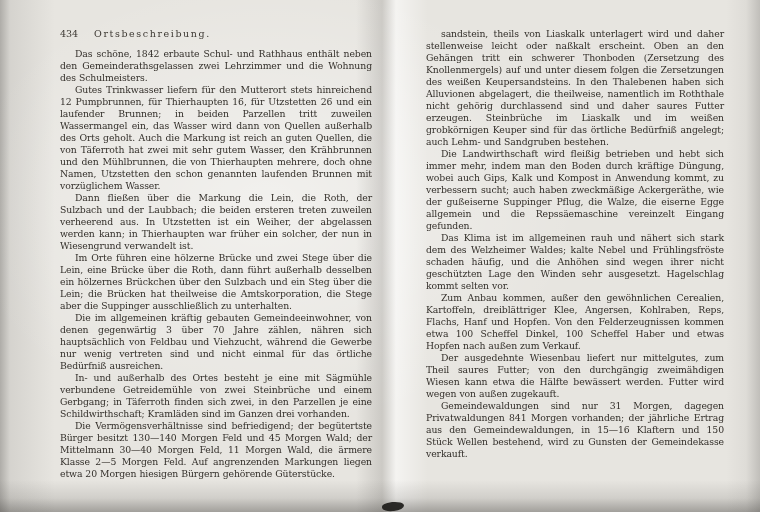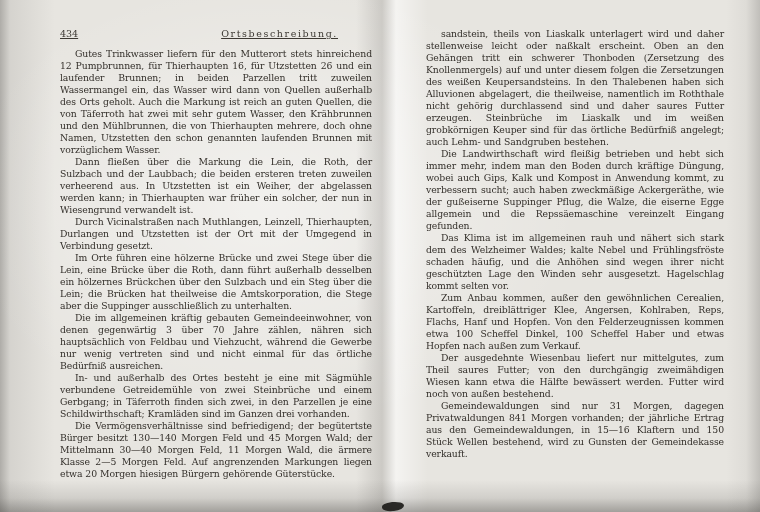--- a/index.html
+++ b/index.html
@@ -34,26 +34,25 @@
     color: #322e29;
   }
   .page-left  { left: 60px;  width: 312px; }
   .page-right { left: 426px; width: 298px; }
   .page-header {
     display: flex;
     align-items: baseline;
     font-size: 9.5px;
     color: #3d3933;
     margin-bottom: 9px;
-    text-decoration: underline;
   }
   .page-header .edge { width: 34px; }
   .page-header .running-title {
     flex: 1;
-    text-align: right;
+    text-align: left;
     letter-spacing: 1.6px;
   }
   .page-right .page-header .num { text-align: right; }
   .page p {
     margin: 0;
     font-size: 9.3px;
     line-height: 12px;
     text-align: justify;
     text-indent: 15px;
     letter-spacing: -0.1px;
@@ -65,34 +64,34 @@
 <body>
 
 <div class="scan">
 
   <div class="page page-left">
     <div class="page-header">
       <span class="edge num">434</span>
       <span class="running-title">Ortsbeschreibung.</span>
       <span class="edge"></span>
     </div>
+    <p>Das schöne, 1842 erbaute Schul- und Rathhaus enthält neben den Gemeinderathsgelassen zwei Lehrzimmer und die Wohnung des Schulmeisters.</p>
     <p>Gutes Trinkwasser liefern für den Mutterort stets hinreichend 12 Pumpbrunnen, für Thierhaupten 16, für Utzstetten 26 und ein laufender Brunnen; in beiden Parzellen tritt zuweilen Wassermangel ein, das Wasser wird dann von Quellen außerhalb des Orts geholt. Auch die Markung ist reich an guten Quellen, die von Täferroth hat zwei mit sehr gutem Wasser, den Krähbrunnen und den Mühlbrunnen, die von Thierhaupten mehrere, doch ohne Namen, Utzstetten den schon genannten laufenden Brunnen mit vorzüglichem Wasser.</p>
     <p>Dann fließen über die Markung die Lein, die Roth, der Sulzbach und der Laubbach; die beiden ersteren treten zuweilen verheerend aus. In Utzstetten ist ein Weiher, der abgelassen werden kann; in Thierhaupten war früher ein solcher, der nun in Wiesengrund verwandelt ist.</p>
-    <p>Durch Vicinalstraßen nach Muthlangen, Leinzell, Thierhaupten, Durlangen und Utzstetten ist der Ort mit der Umgegend in Verbindung gesetzt.</p>
     <p>Im Orte führen eine hölzerne Brücke und zwei Stege über die Lein, eine Brücke über die Roth, dann führt außerhalb desselben ein hölzernes Brückchen über den Sulzbach und ein Steg über die Lein; die Brücken hat theilweise die Amtskorporation, die Stege aber die Suppinger ausschließlich zu unterhalten.</p>
     <p>Die im allgemeinen kräftig gebauten Gemeindeeinwohner, von denen gegenwärtig 3 über 70 Jahre zählen, nähren sich hauptsächlich von Feldbau und Viehzucht, während die Gewerbe nur wenig vertreten sind und nicht einmal für das örtliche Bedürfniß ausreichen.</p>
     <p>In- und außerhalb des Ortes besteht je eine mit Sägmühle verbundene Getreidemühle von zwei Steinbrüche und einem Gerbgang; in Täferroth finden sich zwei, in den Parzellen je eine Schildwirthschaft; Kramläden sind im Ganzen drei vorhanden.</p>
     <p>Die Vermögensverhältnisse sind befriedigend; der begütertste Bürger besitzt 130—140 Morgen Feld und 45 Morgen Wald; der Mittelmann 30—40 Morgen Feld, 11 Morgen Wald, die ärmere Klasse 2—5 Morgen Feld. Auf angrenzenden Markungen liegen etwa 20 Morgen hiesigen Bürgern gehörende Güterstücke.</p>
 
   </div>
 
   <div class="page page-right">
     <p>sandstein, theils von Liaskalk unterlagert wird und daher stellenweise leicht oder naßkalt erscheint. Oben an den Gehängen tritt ein schwerer Thonboden (Zersetzung des Knollenmergels) auf und unter diesem folgen die Zersetzungen des weißen Keupersandsteins. In den Thalebenen haben sich Alluvionen abgelagert, die theilweise, namentlich im Roththale nicht gehörig durchlassend sind und daher saures Futter erzeugen. Steinbrüche im Liaskalk und im weißen grobkörnigen Keuper sind für das örtliche Bedürfniß angelegt; auch Lehm- und Sandgruben bestehen.</p>
     <p>Die Landwirthschaft wird fleißig betrieben und hebt sich immer mehr, indem man den Boden durch kräftige Düngung, wobei auch Gips, Kalk und Kompost in Anwendung kommt, zu verbessern sucht; auch haben zweckmäßige Ackergeräthe, wie der gußeiserne Suppinger Pflug, die Walze, die eiserne Egge allgemein und die Repssäemaschine vereinzelt Eingang gefunden.</p>
     <p>Das Klima ist im allgemeinen rauh und nähert sich stark dem des Welzheimer Waldes; kalte Nebel und Frühlingsfröste schaden häufig, und die Anhöhen sind wegen ihrer nicht geschützten Lage den Winden sehr ausgesetzt. Hagelschlag kommt selten vor.</p>
     <p>Zum Anbau kommen, außer den gewöhnlichen Cerealien, Kartoffeln, dreiblättriger Klee, Angersen, Kohlraben, Reps, Flachs, Hanf und Hopfen. Von den Felderzeugnissen kommen etwa 100 Scheffel Dinkel, 100 Scheffel Haber und etwas Hopfen nach außen zum Verkauf.</p>
-    <p>Der ausgedehnte Wiesenbau liefert nur mittelgutes, zum Theil saures Futter; von den durchgängig zweimähdigen Wiesen kann etwa die Hälfte bewässert werden. Futter wird noch von außen bestehend.</p>
+    <p>Der ausgedehnte Wiesenbau liefert nur mittelgutes, zum Theil saures Futter; von den durchgängig zweimähdigen Wiesen kann etwa die Hälfte bewässert werden. Futter wird wegen von außen zugekauft.</p>
     <p>Gemeindewaldungen sind nur 31 Morgen, dagegen Privatwaldungen 841 Morgen vorhanden; der jährliche Ertrag aus den Gemeindewaldungen, in 15—16 Klaftern und 150 Stück Wellen bestehend, wird zu Gunsten der Gemeindekasse verkauft.</p>
 
   </div>
 
   <div class="binding-mark"></div>
 </div>
 
 </body></html>

